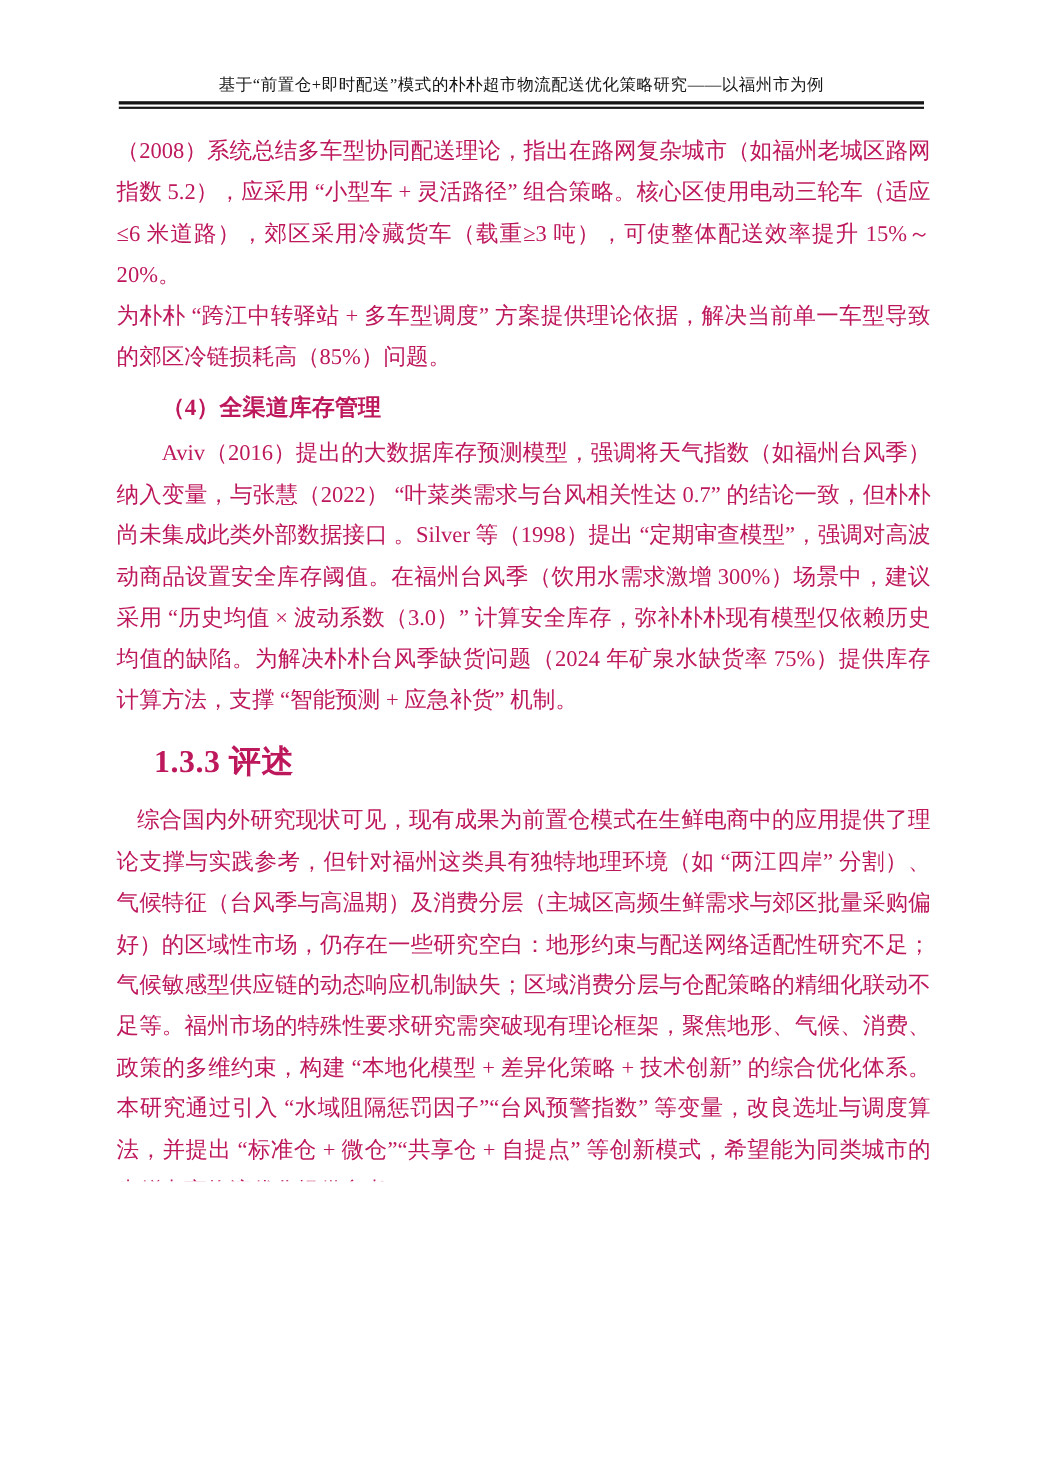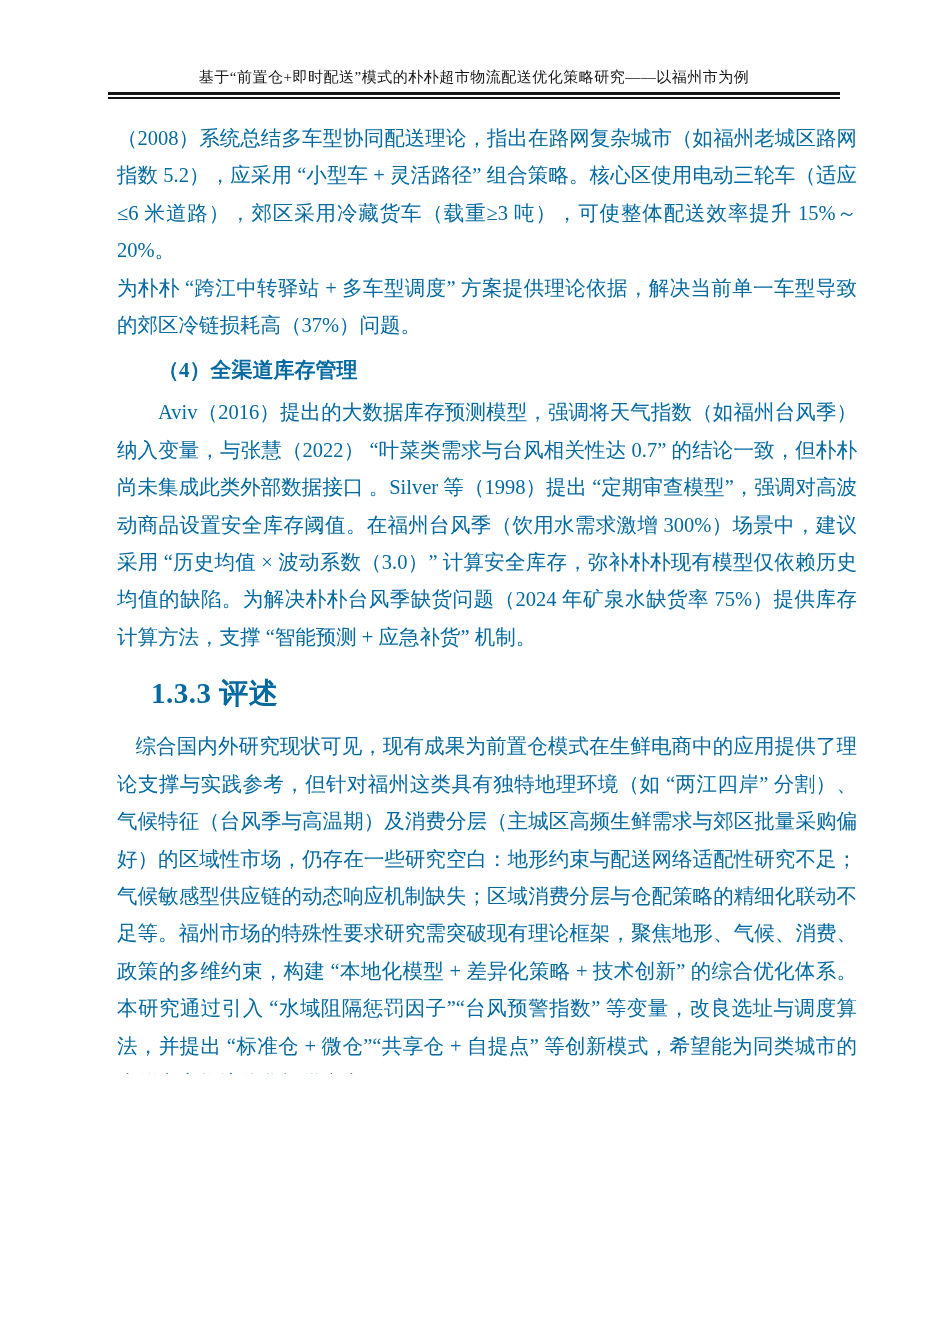--- a/index.html
+++ b/index.html
@@ -40,22 +40,21 @@
   }
   
   .bodytext {
     position: absolute;
     top: 120px;
     left: 106px;
     width: 740px;
     font-size: 20.5px;
     line-height: 37.4px;
     text-align: justify;
-    color: #0369a1;
-    margin-left: 11px;
+    color: #be185d;
   }
   .para {
     margin: 0;
     text-indent: 0;
   }
   .indent-2 { text-indent: 2em; }
   .indent-1 { text-indent: 0.9em; }
   .subheading {
     margin: 8px 0 5px 0;
     padding-left: 41px;
@@ -92,21 +91,21 @@
 
 <div class="page">
 
   <div class="header">
     <div class="header-title">基于“前置仓+即时配送”模式的朴朴超市物流配送优化策略研究——以福州市为例</div>
     <div class="header-rule"></div>
   </div>
 
   <div class="bodytext">
     <p class="para">（2008）系统总结多车型协同配送理论，指出在路网复杂城市（如福州老城区路网指数 5.2），应采用 “小型车 + 灵活路径” 组合策略。核心区使用电动三轮车（适应≤6 米道路），郊区采用冷藏货车（载重≥3 吨），可使整体配送效率提升 15%～20%。</p>
-    <p class="para">为朴朴 “跨江中转驿站 + 多车型调度” 方案提供理论依据，解决当前单一车型导致的郊区冷链损耗高（37%）问题。</p>
+    <p class="para">为朴朴 “跨江中转驿站 + 多车型调度” 方案提供理论依据，解决当前单一车型导致的郊区冷链损耗高（85%）问题。</p>
     <h3 class="subheading">（4）全渠道库存管理</h3>
     <p class="para indent-2">Aviv（2016）提出的大数据库存预测模型，强调将天气指数（如福州台风季）纳入变量，与张慧（2022） “叶菜类需求与台风相关性达 0.7” 的结论一致，但朴朴尚未集成此类外部数据接口 。Silver 等（1998）提出 “定期审查模型”，强调对高波动商品设置安全库存阈值。在福州台风季（饮用水需求激增 300%）场景中，建议采用 “历史均值 × 波动系数（3.0）” 计算安全库存，弥补朴朴现有模型仅依赖历史均值的缺陷。为解决朴朴台风季缺货问题（2024 年矿泉水缺货率 75%）提供库存计算方法，支撑 “智能预测 + 应急补货” 机制。</p>
     <h2 class="section-heading">1.3.3 评述</h2>
     <p class="para indent-1">综合国内外研究现状可见，现有成果为前置仓模式在生鲜电商中的应用提供了理论支撑与实践参考，但针对福州这类具有独特地理环境（如 “两江四岸” 分割）、气候特征（台风季与高温期）及消费分层（主城区高频生鲜需求与郊区批量采购偏好）的区域性市场，仍存在一些研究空白：地形约束与配送网络适配性研究不足；气候敏感型供应链的动态响应机制缺失；区域消费分层与仓配策略的精细化联动不足等。福州市场的特殊性要求研究需突破现有理论框架，聚焦地形、气候、消费、政策的多维约束，构建 “本地化模型 + 差异化策略 + 技术创新” 的综合优化体系。本研究通过引入 “水域阻隔惩罚因子”“台风预警指数” 等变量，改良选址与调度算法，并提出 “标准仓 + 微仓”“共享仓 + 自提点” 等创新模式，希望能为同类城市的生鲜电商物流优化提供参考。</p>
   </div>
 
   <div class="footer">
     <span class="page-number">5</span>
   </div>
 

